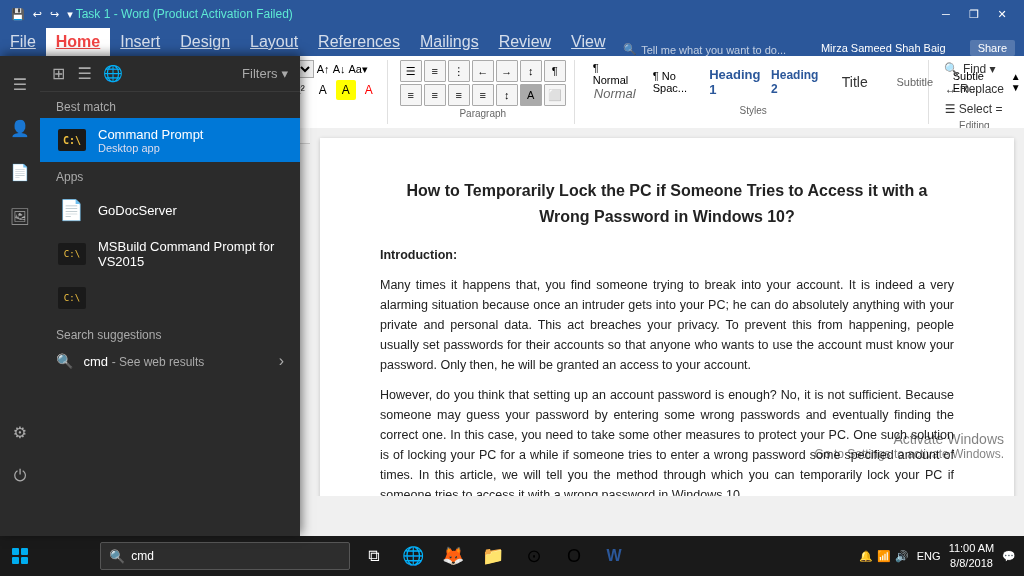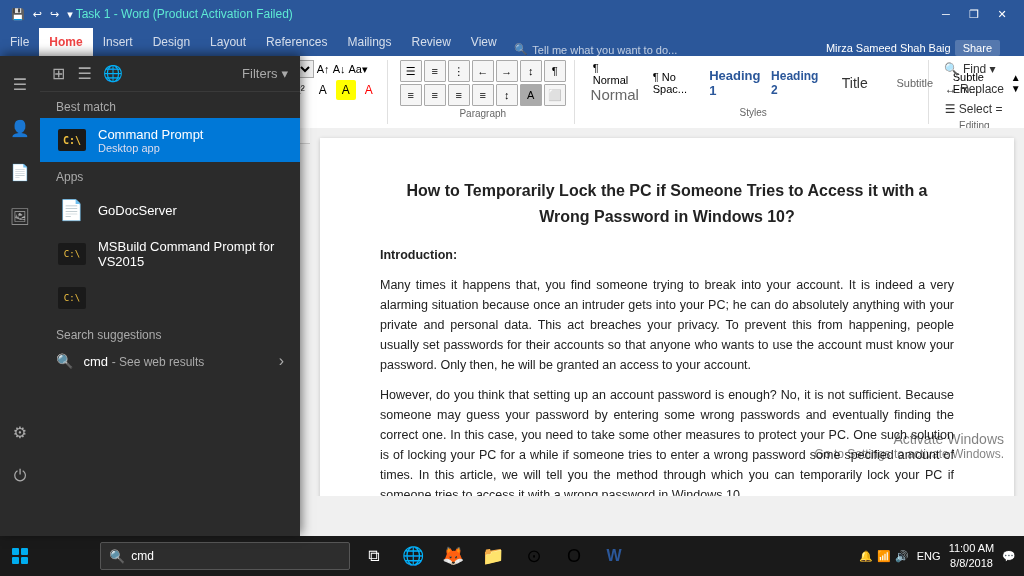--- a/index.html
+++ b/index.html
@@ -87,24 +87,24 @@
     .word-titlebar-title { color: #5eead4; font-size: 12px; text-align: left; flex: 1; }
     .word-titlebar-controls { display: flex; gap: 0; margin-left: auto; }
     .title-ctrl-btn { width: 28px; height: 28px; display: flex; align-items: center; justify-content: center; color: #fff; font-size: 11px; cursor: pointer; }
     .word-titlebar-left { display: flex; align-items: center; gap: 4px; }
     .quick-access { display: flex; gap: 2px; }
     .qa-btn { color: #fff; font-size: 11px; cursor: pointer; padding: 2px 3px; }
     .ribbon-tabs {
       background: #2b579a; display: flex; height: 28px; align-items: flex-end;
     }
     .ribbon-tab {
-      padding: 4px 10px; font-size: 12px; color: rgba(255,255,255,0.8); cursor: pointer; height: 28px; display: flex; align-items: center;
+      padding: 4px 10px; font-size: 16px; color: rgba(255,255,255,0.8); cursor: pointer; height: 28px; display: flex; align-items: center; text-decoration: underline;
     }
     .ribbon-tab.active { background: #fff; color: #ef4444; font-weight: 600; }
-    .ribbon-user { margin-left: auto; display: flex; align-items: center; color: #fff; font-size: 11px; padding-right: 24px; gap: 4px; }
+    .ribbon-user { margin-left: auto; display: flex; align-items: center; color: #fff; font-size: 11px; padding-right: 9px; gap: 24px; }
 
     .ribbon-body { display: flex; align-items: stretch; padding: 4px 8px; gap: 4px; background: #fff; height: 72px; }
     .ribbon-group { display: flex; flex-direction: column; border-right: 1px solid #e0e0e0; padding: 0 8px; min-width: 60px; }
     .ribbon-group-content { display: flex; align-items: center; gap: 4px; flex: 1; }
     .ribbon-group-label { font-size: 10px; color: #666; text-align: center; padding-top: 2px; }
     .ribbon-btn { display: flex; flex-direction: column; align-items: center; cursor: pointer; padding: 3px 4px; border-radius: 2px; font-size: 10px; color: #333; min-width: 28px; }
     .ribbon-btn-icon { font-size: 18px; line-height: 1.2; }
     .ribbon-btn-label { font-size: 9px; color: #444; }
 
     .font-controls { display: flex; flex-direction: column; gap: 2px; }
@@ -258,21 +258,21 @@
           <span class="para-btn">⬜</span>
         </div>
       </div>
       <div class="ribbon-group-label">Paragraph</div>
     </div>
 
     <div class="ribbon-group" style="min-width:320px;flex:1;">
       <div class="styles-area">
         <div class="style-item">
           <span style="font-size:11px;">¶ Normal</span>
-          <span style="font-size:15px;color:#666;">Normal</span>
+          <span style="font-size:13px;color:#666;font-style:italic;">Normal</span>
         </div>
         <div class="style-item">
           <span style="font-size:11px;">¶ No Spac...</span>
         </div>
         <div class="style-item">
           <span style="font-size:13px;font-weight:bold;color:#2b579a;">Heading 1</span>
         </div>
         <div class="style-item">
           <span style="font-size:12px;font-weight:bold;color:#2b579a;">Heading 2</span>
         </div>

